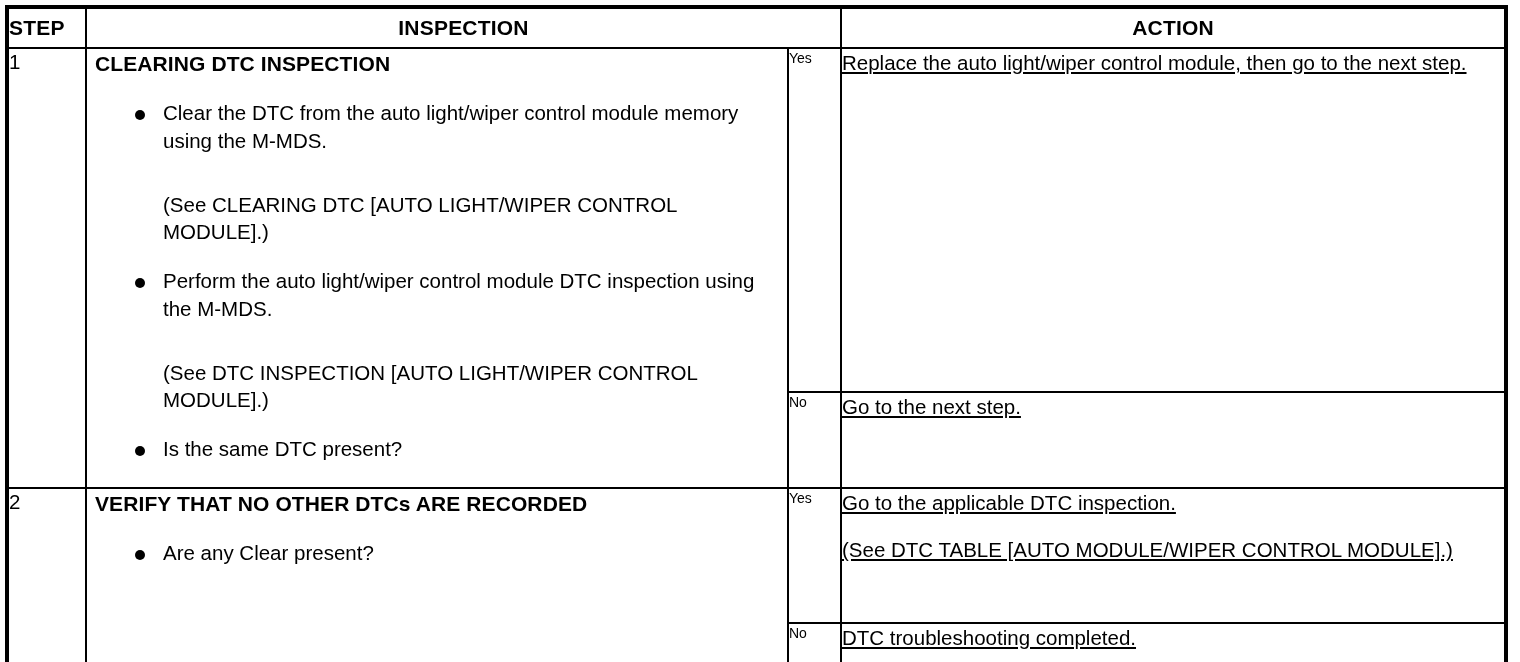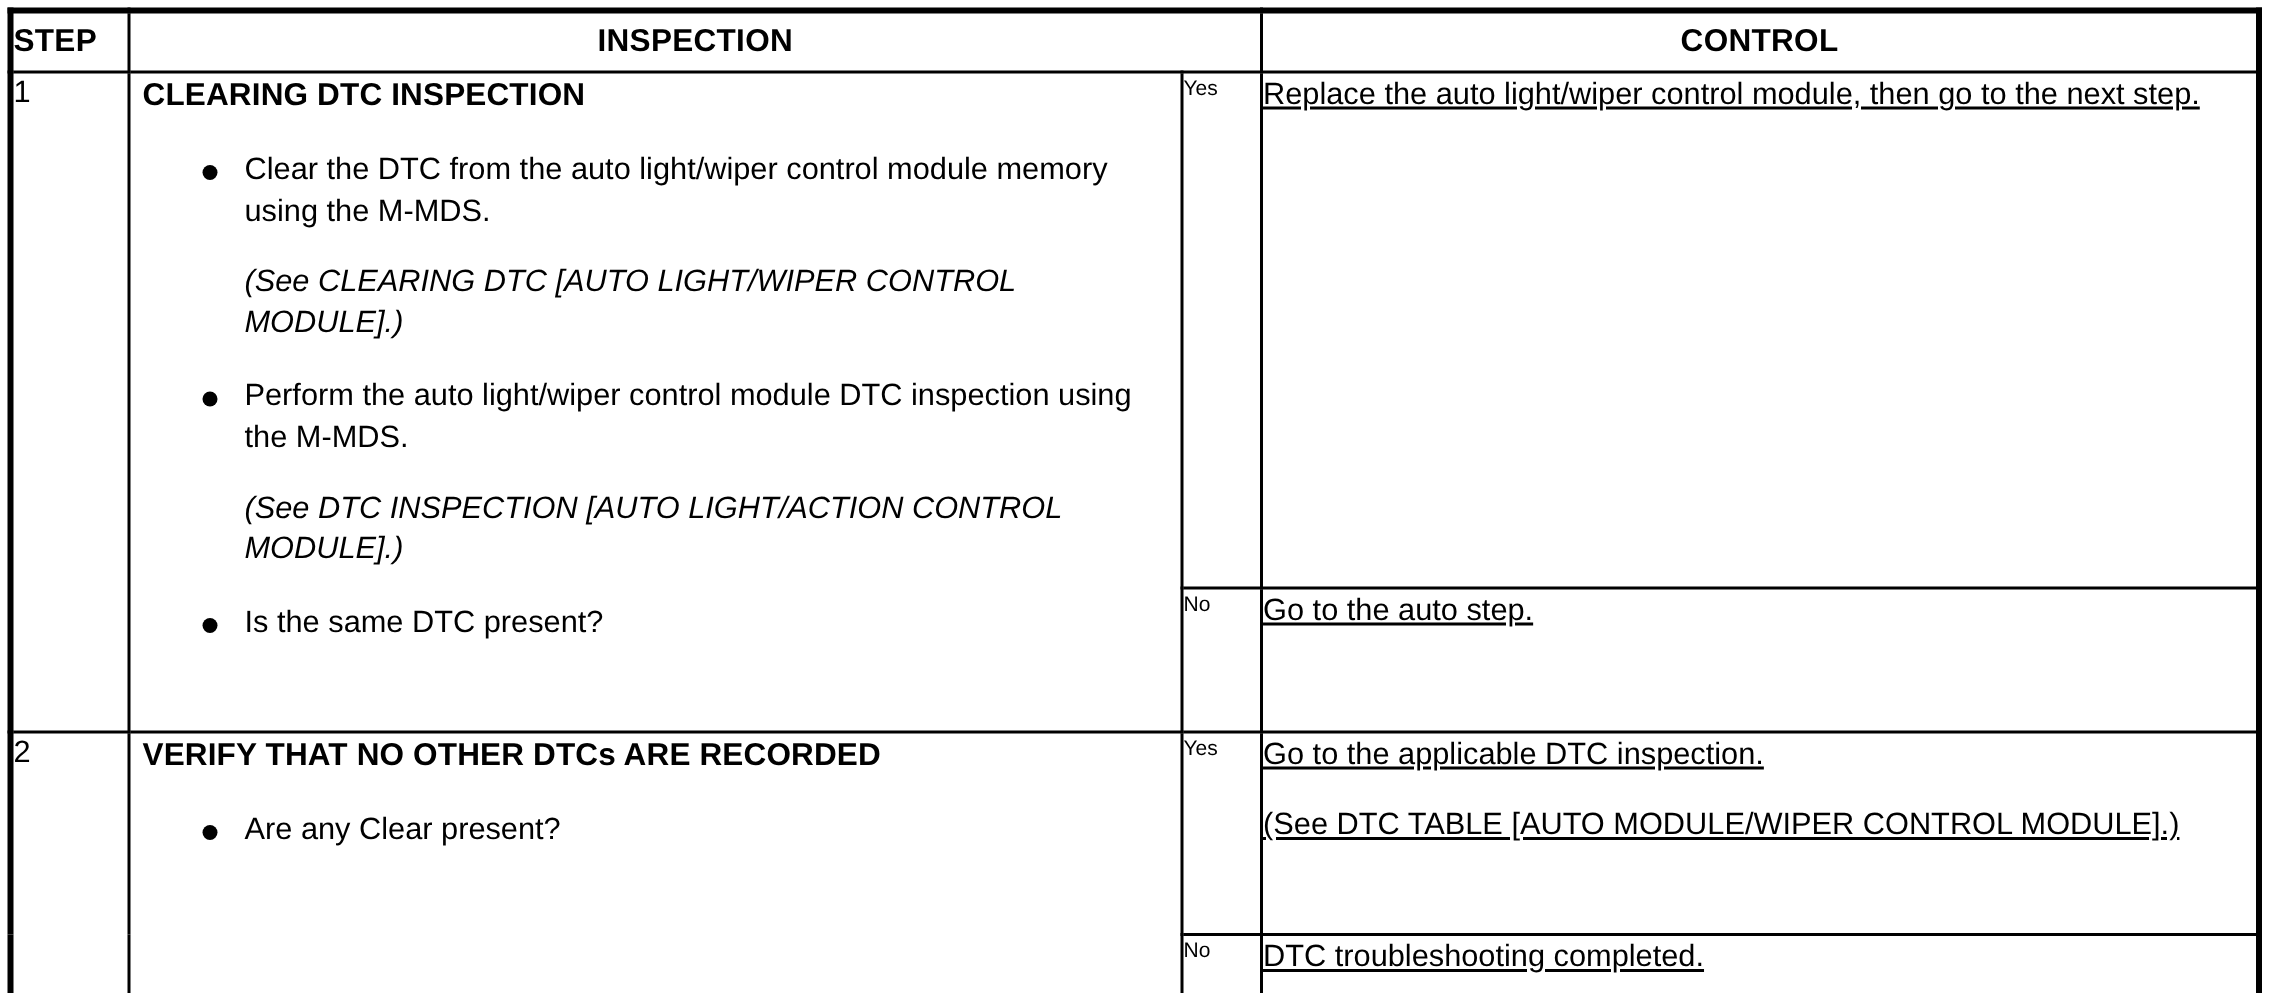--- a/index.html
+++ b/index.html
@@ -112,24 +112,23 @@
   ul.bullets > li .dot {
     position: absolute;
     left: 48px;
     top: 0.50em;
     width: 10px;
     height: 10px;
     background: #000000;
     border-radius: 50%;
   }
   .sub-note {
-    margin-top: 20px;
-    font-size: 20.5px;
-    line-height: 1.33;
-    font-style: italic;
+    margin-top: 37px;
+    font-size: 20.5px;
+    line-height: 1.33;
   }
 
   .act-note {
     margin-top: 20px;
   }
 
   .row1-insp { height: 436px; }
   .row2-insp { height: 172px; }
   .r1-yes { height: 342px; }
   .r1-no  { height: 94px; }
@@ -145,56 +144,56 @@
       <col class="c-step">
       <col class="c-insp">
       <col class="c-yn">
       <col class="c-action">
     </colgroup>
     <tbody>
 
       <tr>
         <td class="hdr hdr-step">STEP</td>
         <td class="hdr" colspan="2">INSPECTION</td>
-        <td class="hdr">CONTROL</td>
+        <td class="hdr">ACTION</td>
       </tr>
 
       <tr>
         <td class="cell-step row1-insp" rowspan="2">1</td>
 
         <td class="cell row1-insp" rowspan="2">
           <div class="insp-title">CLEARING DTC INSPECTION</div>
           <ul class="bullets">
             <li>
               <span class="dot"></span>
               <span>Clear the DTC from the auto light/wiper control module memory using the M-MDS.</span>
               <div class="sub-note">(See CLEARING DTC [AUTO LIGHT/WIPER CONTROL MODULE].)</div>
             </li>
             <li>
               <span class="dot"></span>
               <span>Perform the auto light/wiper control module DTC inspection using the M-MDS.</span>
-              <div class="sub-note">(See DTC INSPECTION [AUTO LIGHT/ACTION CONTROL MODULE].)</div>
+              <div class="sub-note">(See DTC INSPECTION [AUTO LIGHT/WIPER CONTROL MODULE].)</div>
             </li>
             <li>
               <span class="dot"></span>
               <span>Is the same DTC present?</span>
             </li>
           </ul>
         </td>
 
         <td class="cell-yn r1-yes">Yes</td>
         <td class="cell-action r1-yes">
           <div>Replace the auto light/wiper control module, then go to the next step.</div>
         </td>
       </tr>
 
       <tr>
         <td class="cell-yn r1-no">No</td>
         <td class="cell-action r1-no">
-          <div>Go to the auto step.</div>
+          <div>Go to the next step.</div>
         </td>
       </tr>
 
       <tr>
         <td class="cell-step row2-insp" rowspan="2">2</td>
 
         <td class="cell row2-insp" rowspan="2">
           <div class="insp-title">VERIFY THAT NO OTHER DTCs ARE RECORDED</div>
           <ul class="bullets">
             <li>

